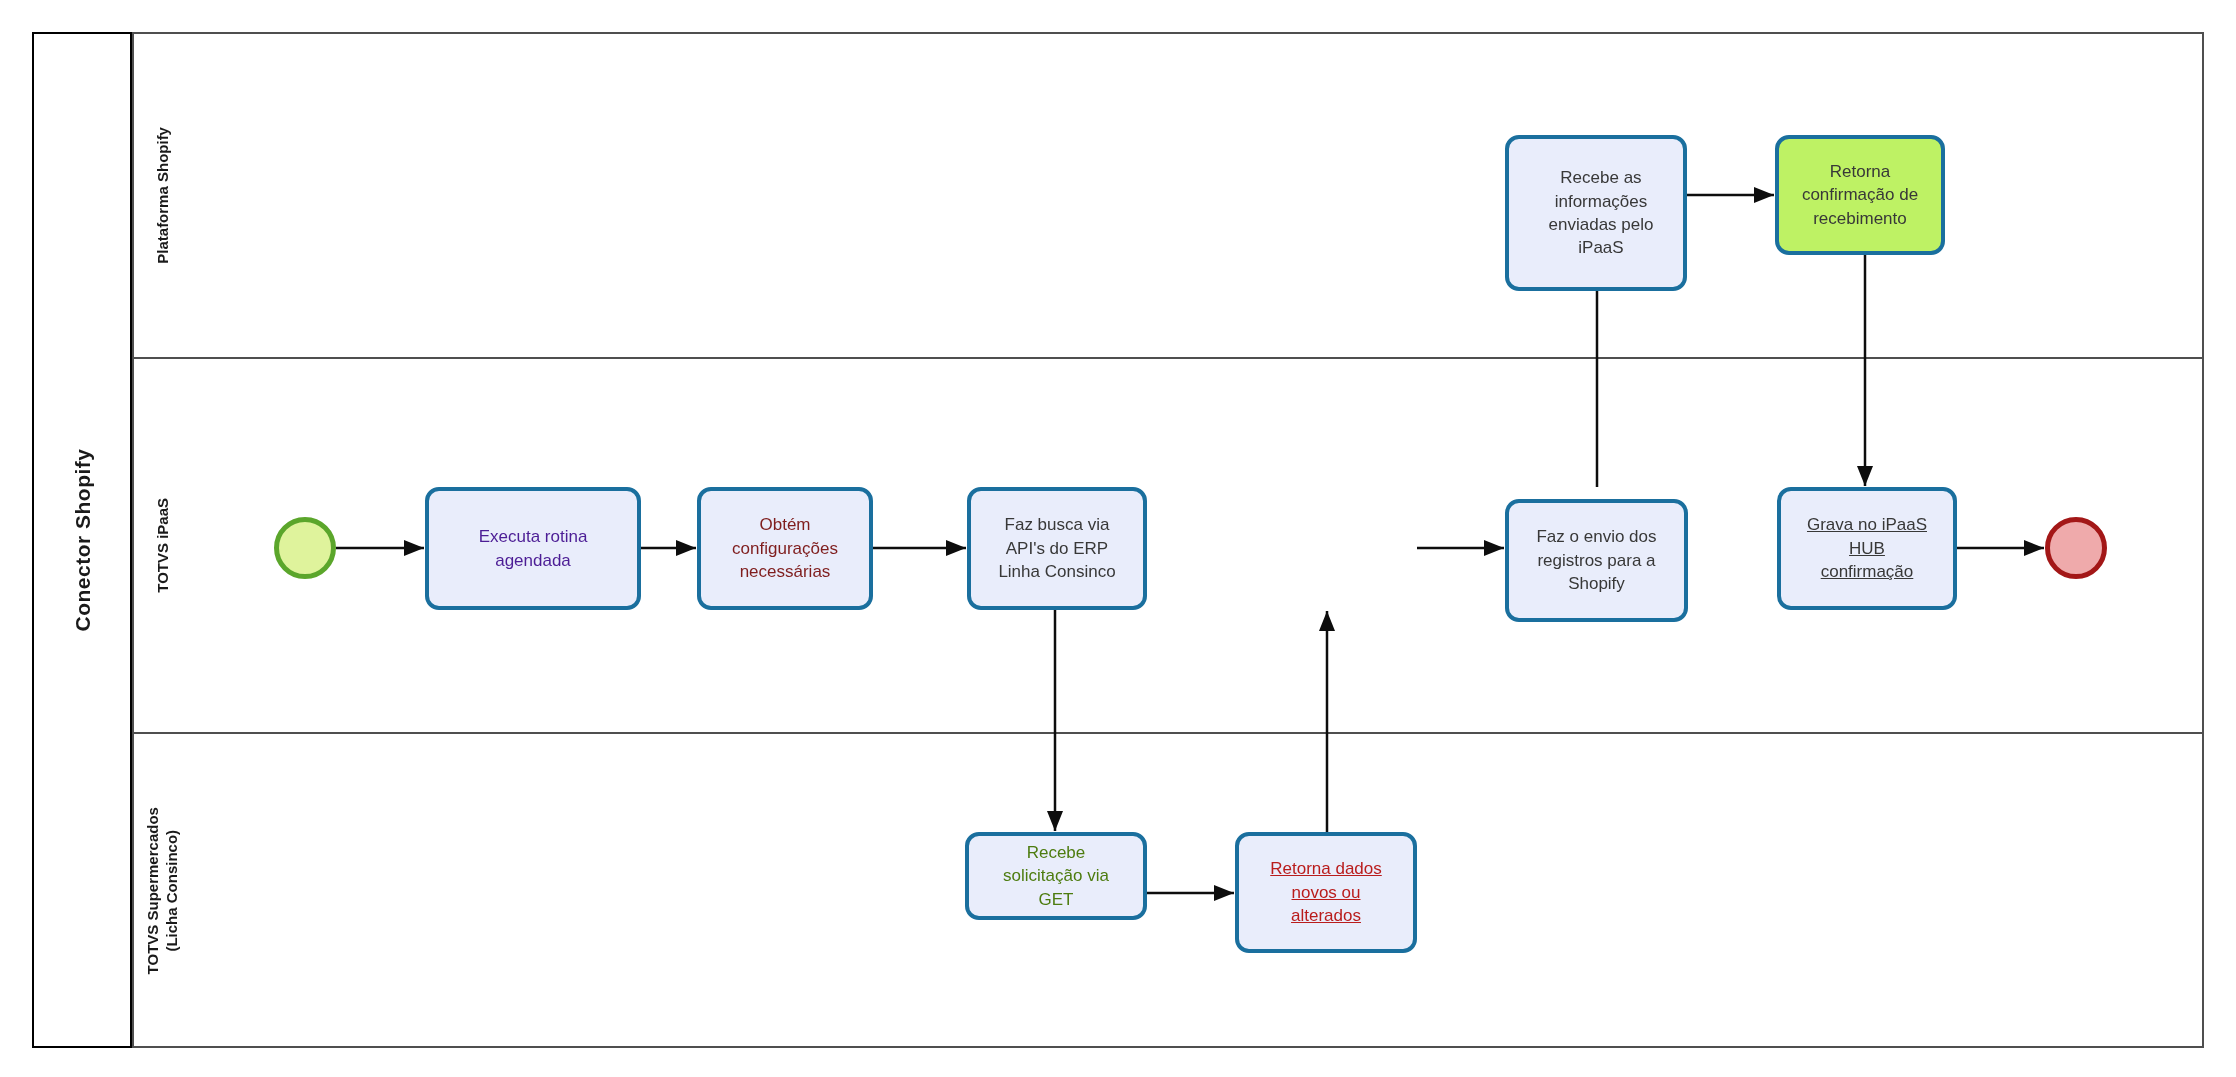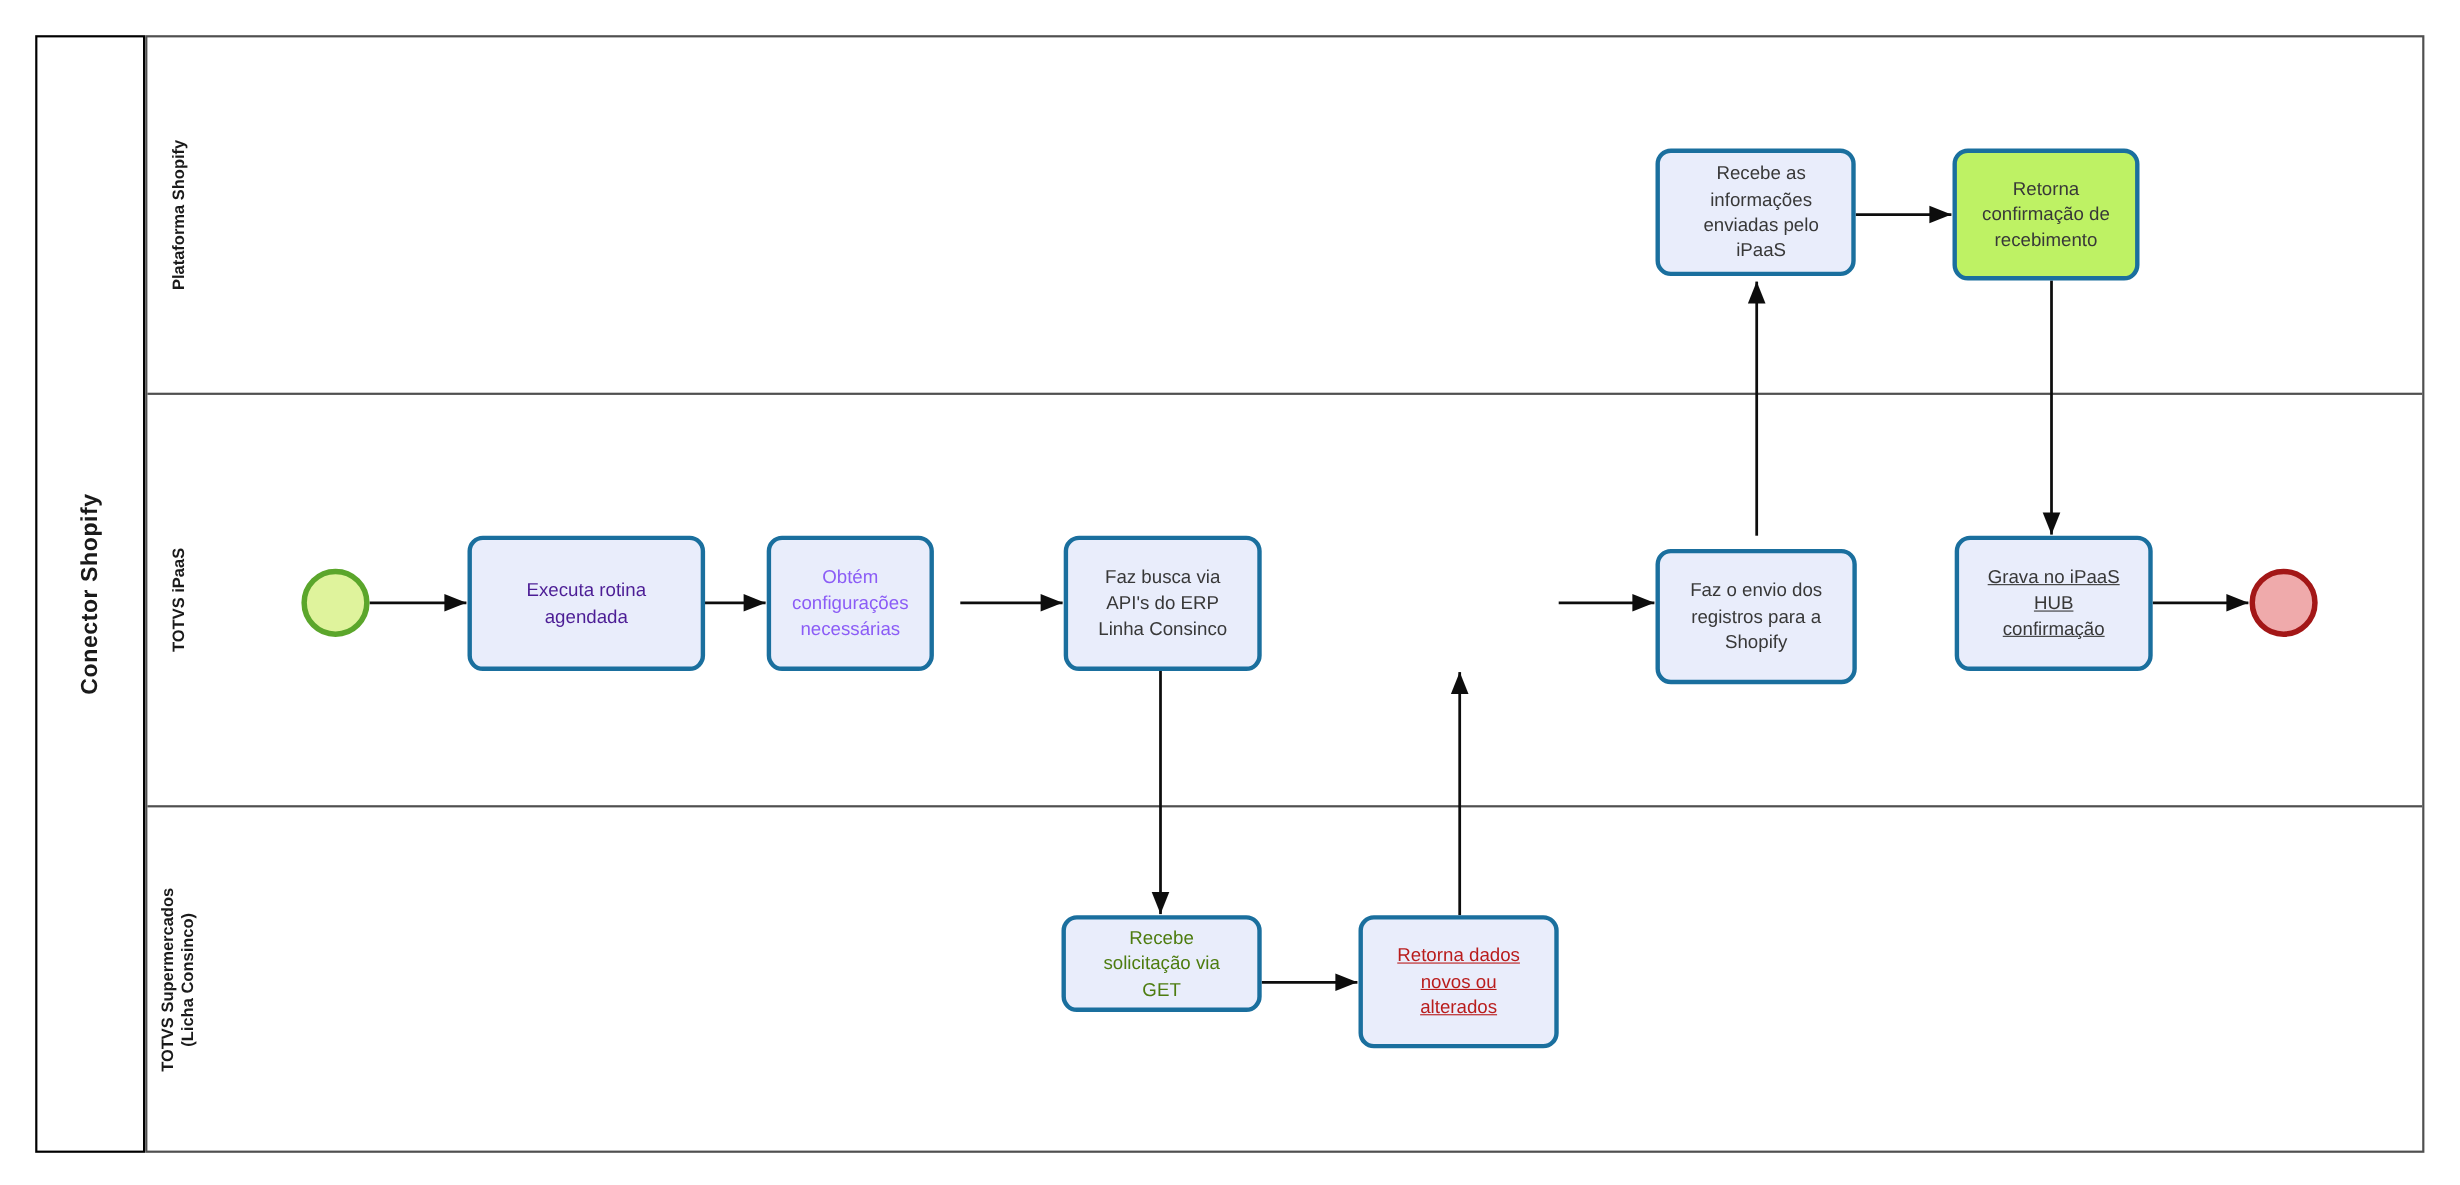--- a/index.html
+++ b/index.html
@@ -90,33 +90,33 @@
     <line x1="1417" y1="548" x2="1504" y2="548" stroke="#0d0d0d" stroke-width="2.5" marker-end="url(#arrowhead)"></line>
     <line x1="1597" y1="487" x2="1597" y2="256" stroke="#0d0d0d" stroke-width="2.5" marker-end="url(#arrowhead)"></line>
     <line x1="1687" y1="195" x2="1774" y2="195" stroke="#0d0d0d" stroke-width="2.5" marker-end="url(#arrowhead)"></line>
     <line x1="1865" y1="255" x2="1865" y2="486" stroke="#0d0d0d" stroke-width="2.5" marker-end="url(#arrowhead)"></line>
     <line x1="1957" y1="548" x2="2044" y2="548" stroke="#0d0d0d" stroke-width="2.5" marker-end="url(#arrowhead)"></line>
   </svg>
 
 <div class="nodes">
     <div class="task" style="left: 425px; top: 487px; width: 216px; height: 123px; background: rgb(233, 237, 251); border-color: rgb(26, 111, 158); color: #4c1d95;">Executa rotina
 agendada</div>
-    <div class="task" style="left: 697px; top: 487px; width: 152px; height: 123px; background: rgb(233, 237, 251); border-color: rgb(26, 111, 158); color: #8b5cf6;">Obtém
+    <div class="task" style="left: 697px; top: 487px; width: 176px; height: 123px; background: rgb(233, 237, 251); border-color: rgb(26, 111, 158); color: #7f1d1d;">Obtém
 configurações
 necessárias</div>
     <div class="task" style="left: 967px; top: 487px; width: 180px; height: 123px; background: rgb(233, 237, 251); border-color: rgb(26, 111, 158); color: rgb(56, 56, 56);">Faz busca via
 API's do ERP
 Linha Consinco</div>
     <div class="task" style="left: 1505px; top: 487px; width: 183px; height: 123px; background: rgb(233, 237, 251); border-color: rgb(26, 111, 158); color: rgb(56, 56, 56); margin-top: 12px;">Faz o envio dos
 registros para a
 Shopify</div>
     <div class="task" style="left: 1777px; top: 487px; width: 180px; height: 123px; background: rgb(233, 237, 251); border-color: rgb(26, 111, 158); color: rgb(56, 56, 56); text-decoration: underline;">Grava no iPaaS
 HUB
 confirmação</div>
-    <div class="task" style="left: 1505px; top: 135px; width: 182px; height: 116px; background: rgb(233, 237, 251); border-color: rgb(26, 111, 158); color: rgb(56, 56, 56); padding-left: 16px;">Recebe as
+    <div class="task" style="left: 1505px; top: 135px; width: 182px; height: 156px; background: rgb(233, 237, 251); border-color: rgb(26, 111, 158); color: rgb(56, 56, 56); padding-left: 16px;">Recebe as
 informações
 enviadas pelo
 iPaaS</div>
     <div class="task" style="left: 1775px; top: 135px; width: 170px; height: 120px; background: #bef264; border-color: rgb(26, 111, 158); color: rgb(56, 56, 56);">Retorna
 confirmação de
 recebimento</div>
     <div class="task" style="left: 965px; top: 832px; width: 182px; height: 88px; background: rgb(233, 237, 251); border-color: rgb(26, 111, 158); color: #4d7c0f;">Recebe
 solicitação via
 GET</div>
     <div class="task" style="left: 1235px; top: 832px; width: 182px; height: 121px; background: rgb(233, 237, 251); border-color: rgb(26, 111, 158); color: #b91c1c; text-decoration: underline;">Retorna dados

